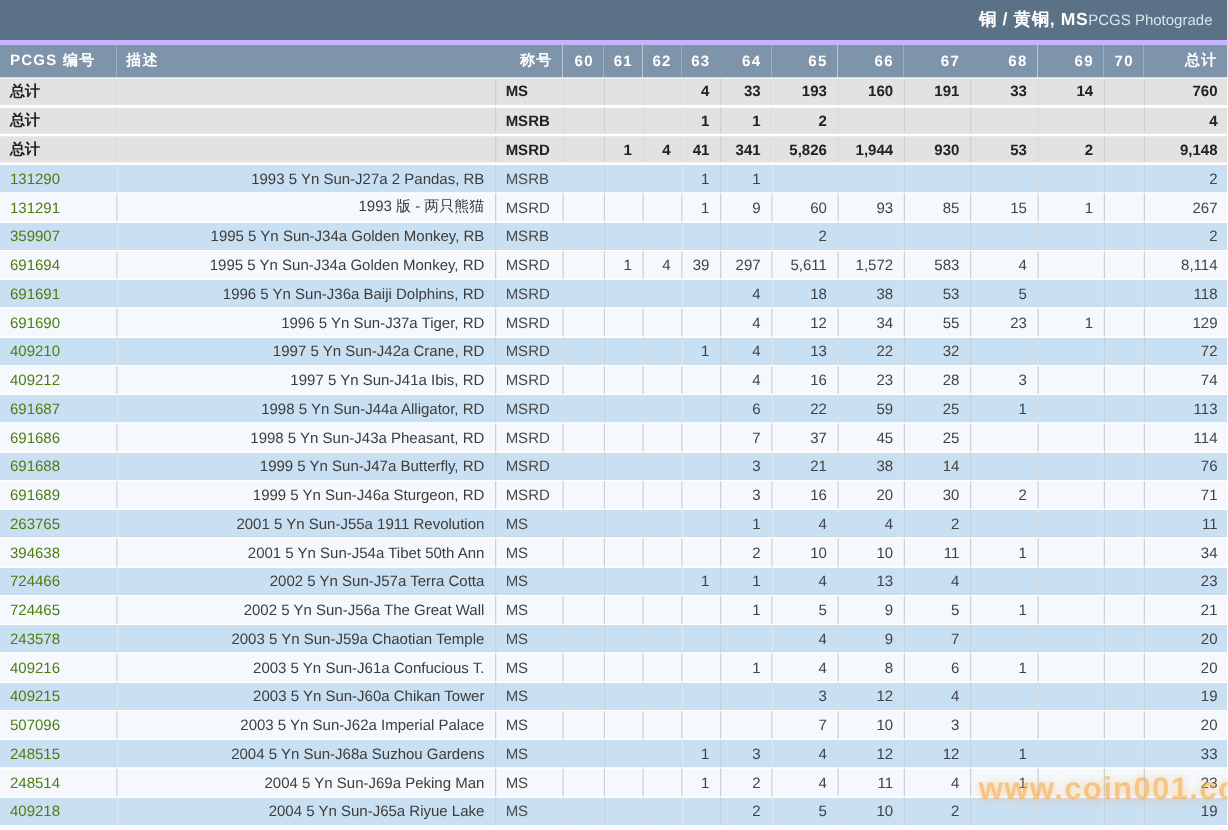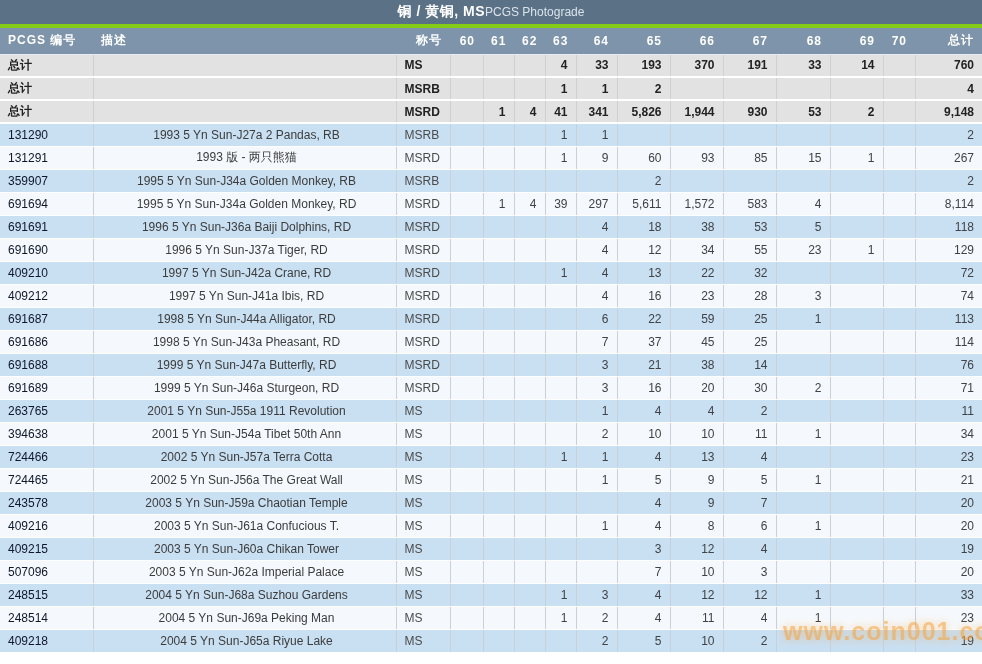--- a/index.html
+++ b/index.html
@@ -1,40 +1,40 @@
 <!DOCTYPE html>
 <html><head>
 <meta charset="utf-8">
 <style>
   * { margin:0; padding:0; box-sizing:border-box; }
   html,body { width:982px; height:664px; overflow:hidden; background:#fff;
               font-family:"Liberation Sans","DejaVu Sans",sans-serif; }
   .page { position:relative; width:982px; height:664px; }
 
   
-  .titlebar { height:28px; background:#5b7186; border-bottom:4px solid #84cc16;
-              display:flex; align-items:center; justify-content:center;
+  .titlebar { height:36px; background:#5b7186; border-bottom:4px solid #c4b5fd;
+              display:flex; align-items:center; justify-content:flex-end;
               padding:0 12px; }
   .titlebar .title { color:#ffffff; font-weight:bold; font-size:14px; letter-spacing:.5px; }
   .titlebar .brand { color:#d9e3ec; font-size:12px; }
 
   
   table { border-collapse:collapse; table-layout:fixed; width:982px; }
   th, td { height:23px; font-size:12px; white-space:nowrap; overflow:hidden;
            padding:0 8px; border-right:1px solid #c6d1da; border-bottom:1px solid #ffffff; }
   th:last-child, td:last-child { border-right:none; }
 
   thead th { background:#7e94aa; color:#ffffff; font-weight:bold; height:26px;
              border-right:none; border-bottom:1px solid #e8edf2; }
   th.col-pcgs, th.col-desc { text-align:left; letter-spacing:1px; }
   th.col-des { text-align:right; letter-spacing:1px; }
   th.col-g, th.col-total { text-align:right; letter-spacing:1px; }
 
-  td.col-pcgs { text-align:left; color:#0f172a; }
-  td.col-desc { text-align:center; color:#3c3c3c;padding-left:12px; }
+  td.col-pcgs { text-align:left; color:#4d7c0f; }
+  td.col-desc { text-align:right; color:#3c3c3c;padding-left:12px; }
   td.col-des  { text-align:left; color:#4a4a4a; }
   td.col-g, td.col-total { text-align:right; color:#3f4246; }
 
   tbody.summary td { background:#e2e2e2; font-weight:bold; color:#222;
                      border-bottom:2px solid #ffffff; border-right:1px solid #cfcfcf; }
   tbody.summary td:last-child { border-right:none; }
   tbody.summary td.col-pcgs { color:#222; }
 
   tbody.data tr:nth-child(odd) td  { background:#c9dff2; }
   tbody.data tr:nth-child(even) td { background:#f5f9fd; }
@@ -95,21 +95,21 @@
         <tr>
           <td class="col-pcgs">总计</td>
           <td class="col-desc"></td>
           <td class="col-des">MS</td>
           <td class="col-g"></td>
           <td class="col-g"></td>
           <td class="col-g"></td>
           <td class="col-g">4</td>
           <td class="col-g">33</td>
           <td class="col-g">193</td>
-          <td class="col-g">370</td>
+          <td class="col-g">160</td>
           <td class="col-g">191</td>
           <td class="col-g">33</td>
           <td class="col-g">14</td>
           <td class="col-g"></td>
           <td class="col-total">760</td>
         </tr>
         <tr>
           <td class="col-pcgs">总计</td>
           <td class="col-desc"></td>
           <td class="col-des">MSRB</td>

